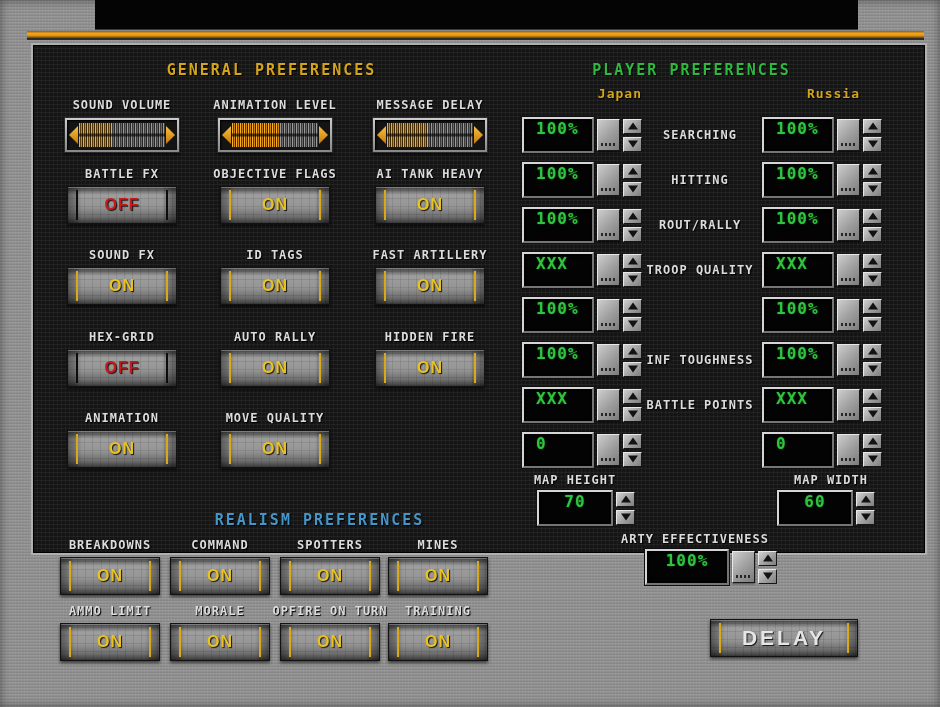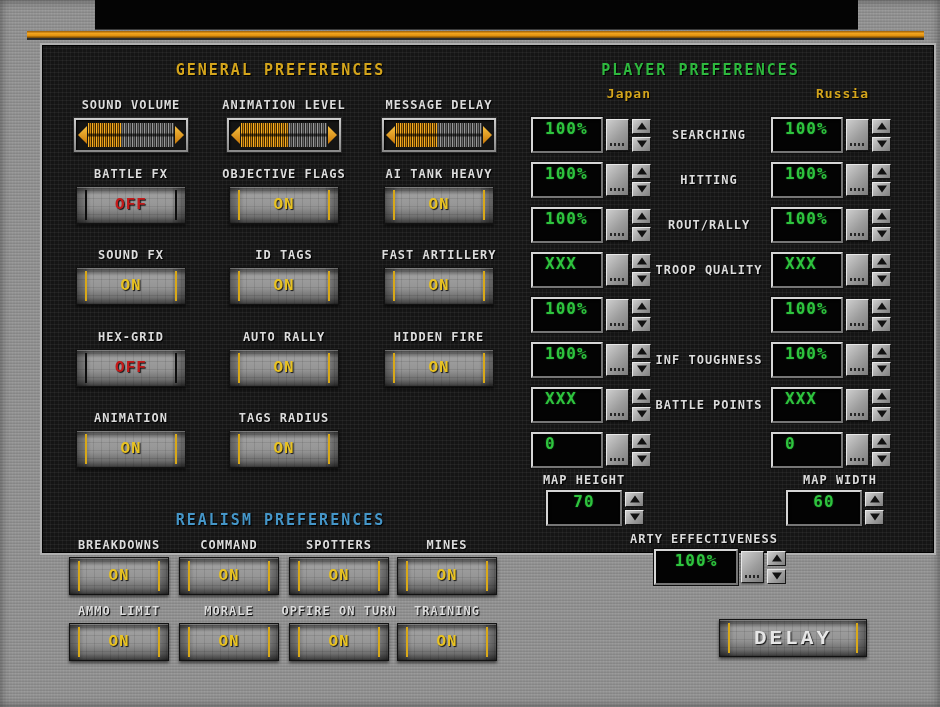--- a/index.html
+++ b/index.html
@@ -10,31 +10,31 @@
     background-image:
       repeating-linear-gradient(0deg, rgba(255,255,255,.07) 0 1px, rgba(0,0,0,.06) 1px 2px, transparent 2px 3px),
       repeating-linear-gradient(90deg, rgba(255,255,255,.05) 0 1px, transparent 1px 3px);
     box-shadow:inset 0 0 10px rgba(0,0,0,.45);
   }
   .titlebar{position:absolute;left:95px;top:0;width:763px;height:29px;background:#040404;border-bottom:1px solid #3a3a3a;}
   .orange-line{position:absolute;left:27px;top:31px;width:897px;height:7px;
     background:linear-gradient(180deg,#9a5c06 0%,#f2a41e 35%,#e2920f 65%,#6a4004 100%);
     border-bottom:2px solid #2c2c2c;}
   .panel{
-    position:absolute;left:42px;top:45px;width:892px;height:508px;
+    position:absolute;left:33px;top:45px;width:892px;height:508px;
     background-color:#151515;
     background-image:
       repeating-linear-gradient(0deg, rgba(255,255,255,.05) 0 1px, transparent 1px 4px),
       repeating-linear-gradient(90deg, rgba(255,255,255,.04) 0 1px, transparent 1px 4px);
     box-shadow:0 0 0 2px #b0b0b0, inset 0 0 0 1px #000;
   }
   .sec-title{position:absolute;text-align:center;font-size:15px;font-weight:bold;letter-spacing:2px;white-space:nowrap;text-shadow:1px 1px 1px #000;}
   .gold{color:#d4a51c;}
   .green{color:#2eb83e;}
-  .cyan{color:#4596c8;}
+  .cyan{color:#4596c8;padding-left:48px;}
   .lbl{font-size:12px;font-weight:bold;letter-spacing:1px;color:#dcdcdc;white-space:nowrap;text-shadow:1px 1px 1px #000;}
   .cell{position:absolute;width:150px;text-align:center;}
   .cell .lbl{margin-bottom:5px;}
   .rcell{position:absolute;width:120px;text-align:center;}
   .rcell .lbl{margin-bottom:5px;}
 
   
   .slider{display:inline-flex;box-sizing:border-box;width:116px;height:36px;padding:2px;
     background:linear-gradient(180deg,#cdcdcd,#888);border:1px solid #2a2a2a;box-shadow:0 2px 3px rgba(0,0,0,.55);}
   .swell{flex:1;display:flex;align-items:center;gap:1px;background:#141414;padding:2px;box-shadow:inset 1px 1px 2px #000;}
@@ -54,21 +54,21 @@
       repeating-linear-gradient(90deg, rgba(0,0,0,.09) 0 1px, transparent 1px 8px),
       repeating-linear-gradient(0deg, rgba(0,0,0,.09) 0 1px, transparent 1px 8px),
       linear-gradient(90deg, rgba(0,0,0,.40) 0px, rgba(0,0,0,.28) 6px, rgba(0,0,0,0) 14px, rgba(0,0,0,0) calc(100% - 14px), rgba(0,0,0,.28) calc(100% - 6px), rgba(0,0,0,.40) 100%),
       linear-gradient(180deg,#404040 0%,#9e9e9e 22%,#959595 55%,#6f6f6f 82%,#3c3c3c 100%);
     box-shadow:inset 0 1px 0 rgba(255,255,255,.3), 0 2px 3px rgba(0,0,0,.6);}
   .toggle::before,.toggle::after{content:"";position:absolute;top:3px;bottom:3px;width:2px;background:var(--stripe,#d8a818);}
   .toggle::before{left:8px;}
   .toggle::after{right:8px;}
   .toggle.is-off{--stripe:#0c0c0c;}
   .toggle.is-on{--stripe:#d8a818;}
-  .tval{font-family:Liberation Mono, monospace;font-size:16px;font-weight:bold;letter-spacing:1px;text-shadow:1px 1px 1px rgba(0,0,0,.85);}
+  .tval{font-family:Liberation Sans, sans-serif;font-size:16px;font-weight:bold;letter-spacing:1px;text-shadow:1px 1px 1px rgba(0,0,0,.85);}
   .is-on .tval{color:#e8c222;}
   .is-off .tval{color:#c41a1a;}
   .w110{width:110px;}
   .w100{width:100px;}
   .exit-btn{width:148px;}
   .exit-btn .tval{color:#e6e6e6;font-size:21px;letter-spacing:3px;}
 
   
   .spinner{position:absolute;display:flex;align-items:center;gap:3px;height:38px;}
   .lcd{box-sizing:border-box;width:72px;height:36px;background:#030303;border:2px solid;border-color:#d6d6d6 #757575 #757575 #d6d6d6;
@@ -175,21 +175,21 @@
     <div class="cell" style="left:322px;top:285px">
       <div class="lbl">HIDDEN FIRE</div>
       <button class="toggle w110 is-on"><span class="tval">ON</span></button>
     </div>
 
     <div class="cell" style="left:14px;top:366px">
       <div class="lbl">ANIMATION</div>
       <button class="toggle w110 is-on"><span class="tval">ON</span></button>
     </div>
     <div class="cell" style="left:167px;top:366px">
-      <div class="lbl">TAGS RADIUS</div>
+      <div class="lbl">MOVE QUALITY</div>
       <button class="toggle w110 is-on"><span class="tval">ON</span></button>
     </div>
 
     <div class="sec-title cyan" style="left:0;top:466px;width:477px">REALISM PREFERENCES</div>
 
     <div class="rcell" style="left:17px;top:493px">
       <div class="lbl">BREAKDOWNS</div>
       <button class="toggle w100 is-on"><span class="tval">ON</span></button>
     </div>
     <div class="rcell" style="left:127px;top:493px">

